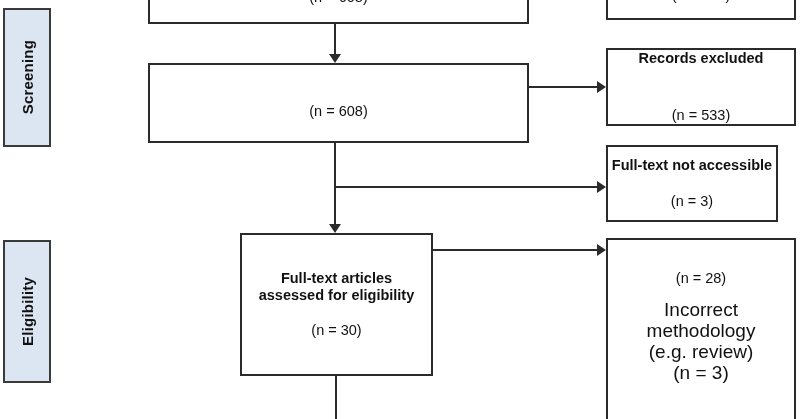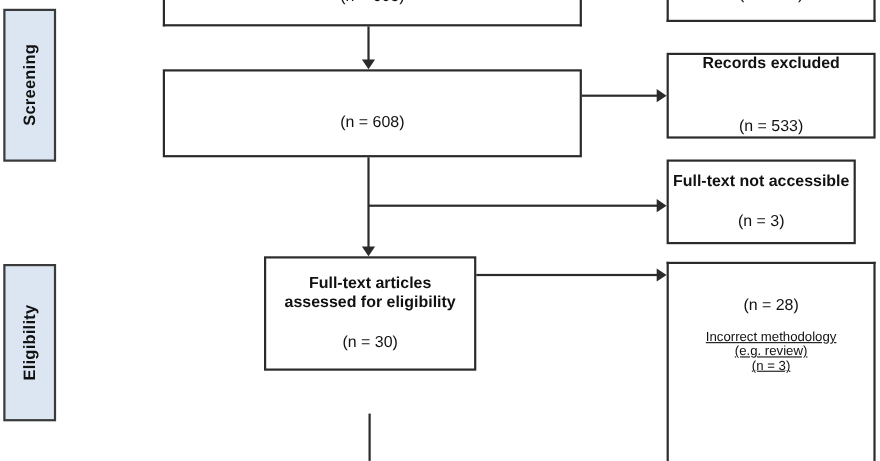--- a/index.html
+++ b/index.html
@@ -56,24 +56,23 @@
     white-space: pre-line;
   }
   .flow-box .cnt {
     font-weight: normal;
     font-size: 14.5px;
     line-height: 1.18;
     white-space: pre-line;
   }
   .flow-box .reason {
     font-weight: normal;
-    font-size: 12px;
+    font-size: 19px;
     line-height: 1.1;
     white-space: pre-line;
-    text-decoration: underline;
   }
   .gap-lg { height: 18px; }
   .gap-md { height: 13px; }
 
   
   .clip-top { border-top: none; }
   .clip-bottom { border-bottom: none; }
 
   
   .vline {
@@ -132,21 +131,21 @@
     <div class="gap-lg"></div>
     <span class="cnt">(n = 533)</span>
   </div>
 
   <div class="flow-box" style="left:606px; top:145px; width:172px; height:77px;">
     <span class="ttl">Full-text not accessible</span>
     <div class="gap-lg"></div>
     <span class="cnt">(n = 3)</span>
   </div>
 
-  <div class="flow-box" style="left:240px; top:233px; width:193px; height:104px;">
+  <div class="flow-box" style="left:240px; top:233px; width:193px; height:143px;">
     <span class="ttl">Full-text articles
 assessed for eligibility</span>
     <div class="gap-lg"></div>
     <span class="cnt">(n = 30)</span>
   </div>
 
   <div class="flow-box clip-bottom" style="left:606px; top:238px; width:190px; height:200px;
               justify-content:flex-start; padding-top:12px;">
     <div class="gap-lg"></div>
     <span class="cnt">(n = 28)</span>

